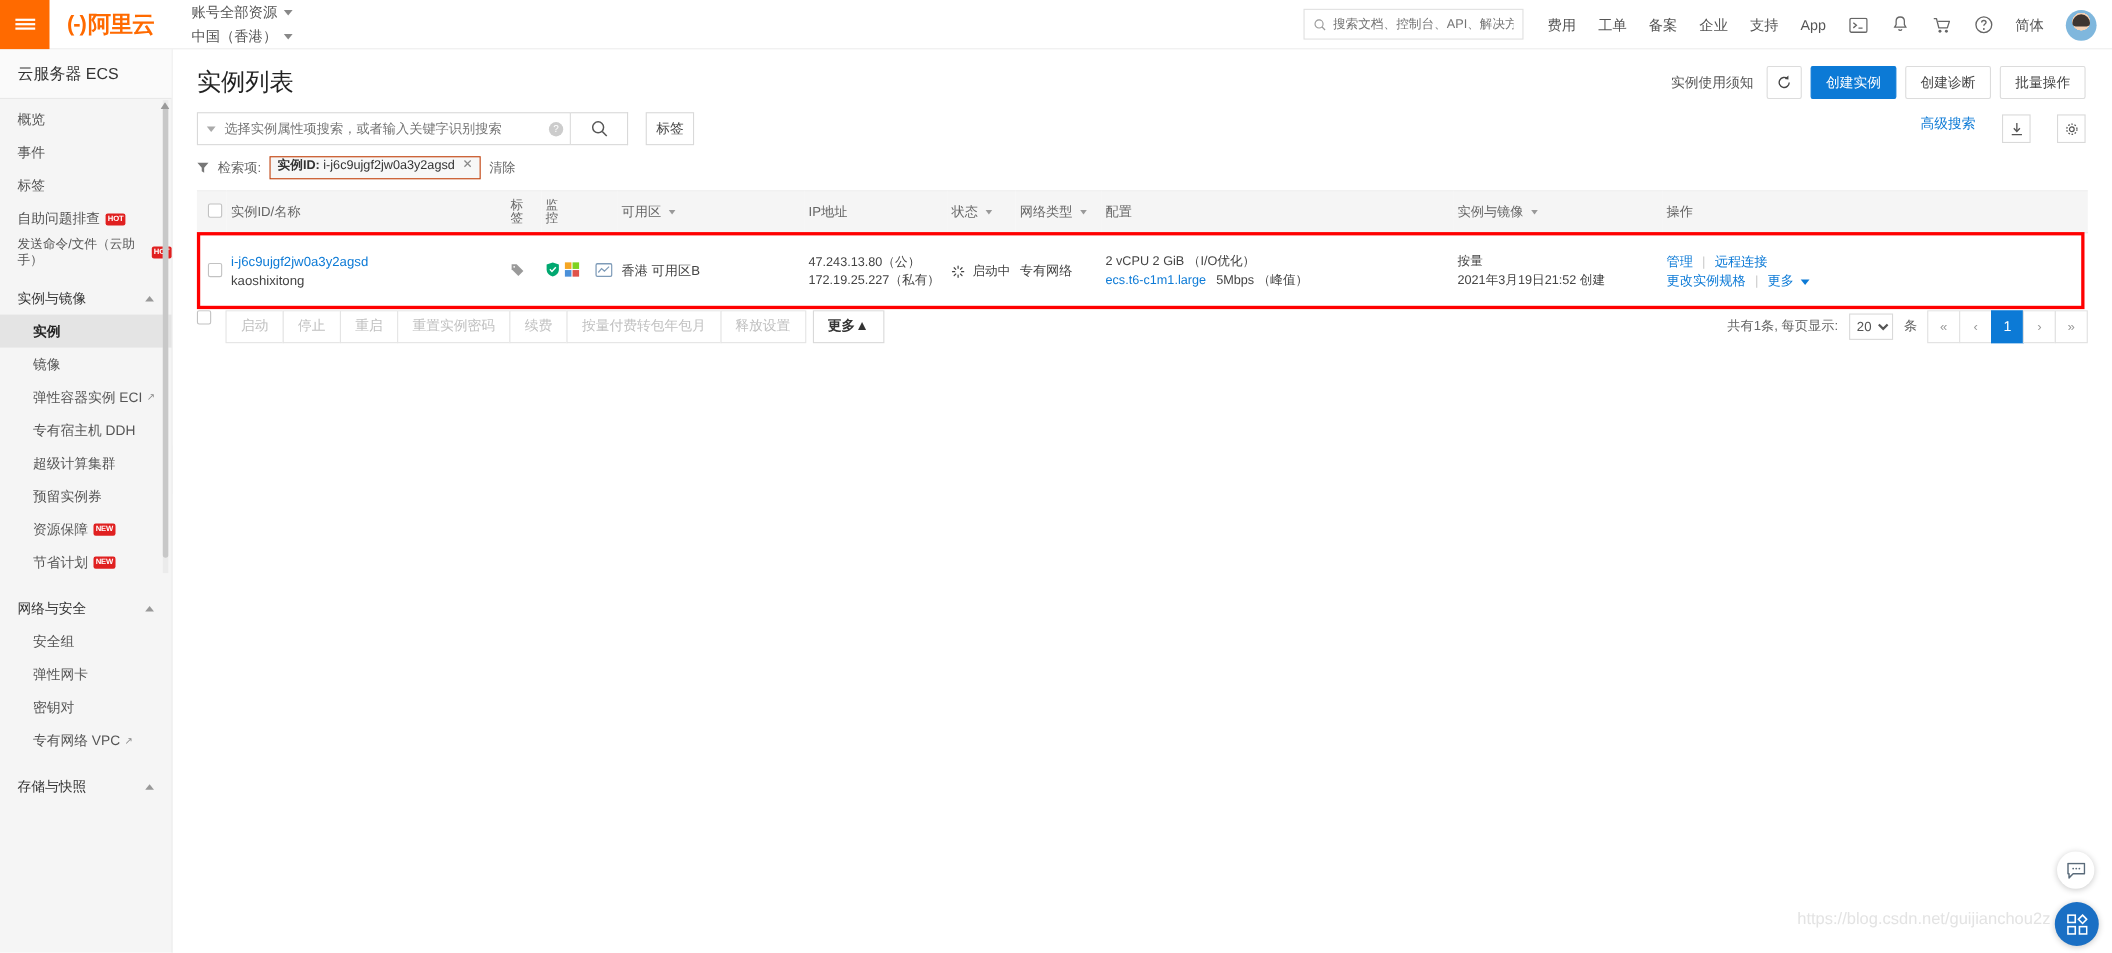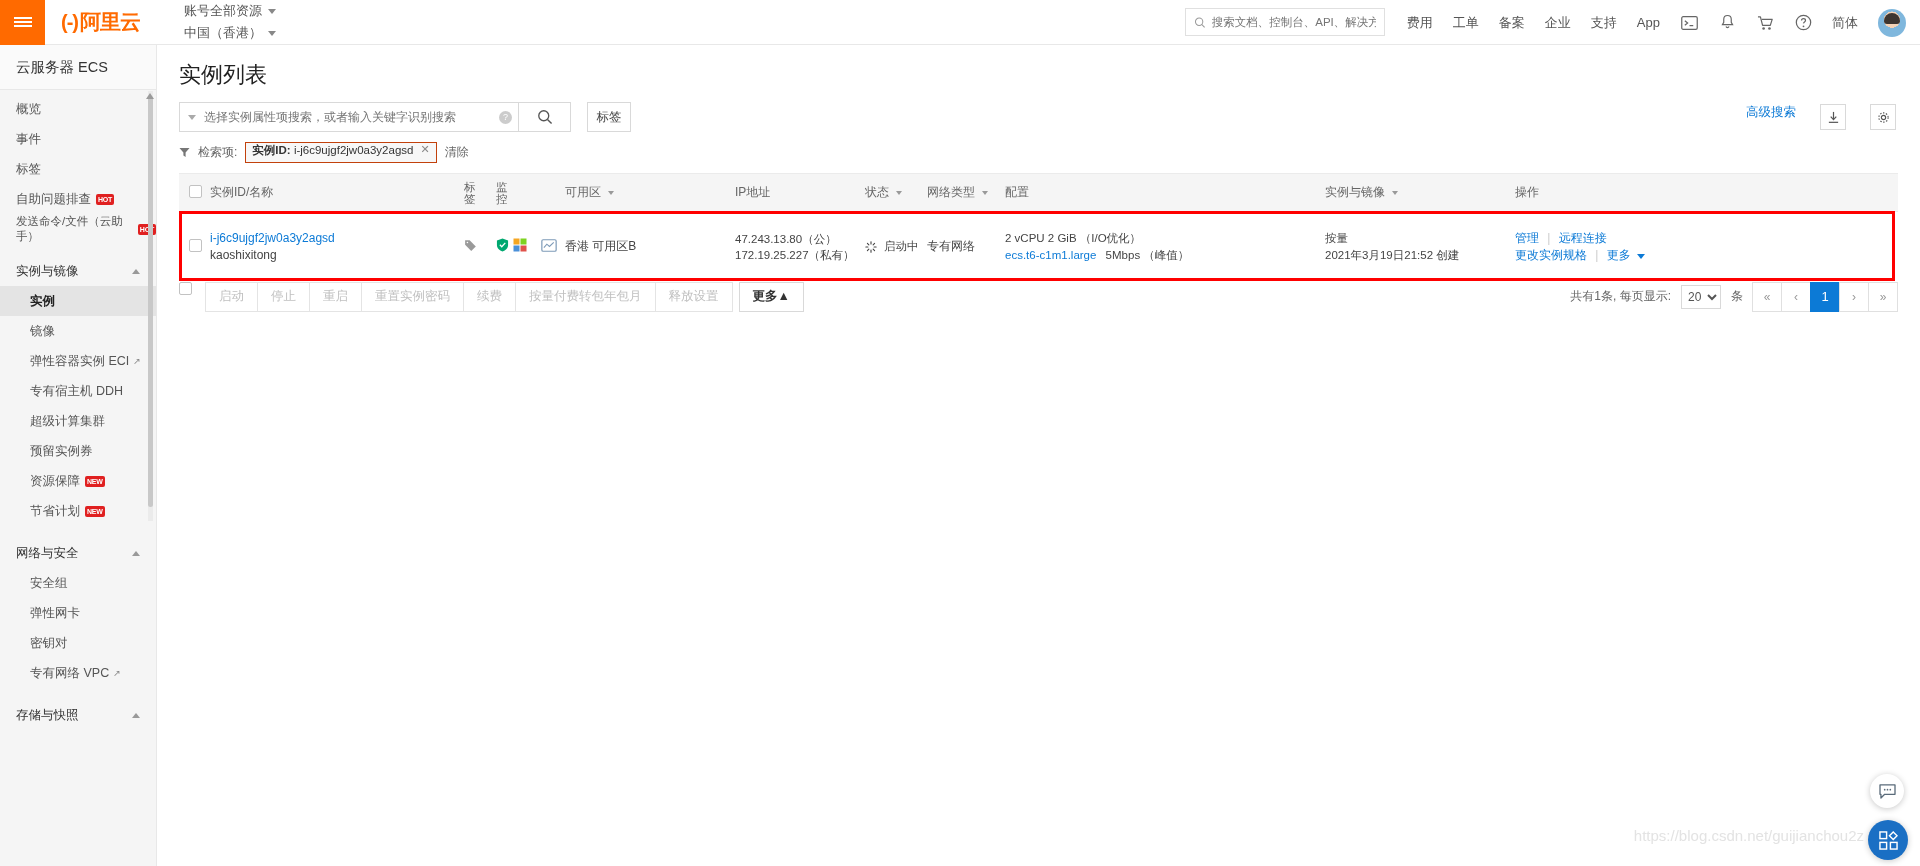--- a/index.html
+++ b/index.html
@@ -264,21 +264,21 @@
   </div>
   <div class="logo">
     <span class="mark">(-)</span>
     <span>阿里云</span>
   </div>
   <div class="acct">
     <span class="seg">
       <span>账号全部资源</span>
       <i class="caret-d"></i>
     </span>
-    <span class="seg" style="margin-left:20px">
+    <span class="seg" style="margin-left:10px">
       <span>中国（香港）</span>
       <i class="caret-d"></i>
     </span>
   </div>
 
   <div class="topsearch">
     <svg width="13" height="13" viewBox="0 0 16 16">
       <circle cx="7" cy="7" r="5" fill="none" stroke="#999" stroke-width="1.4"></circle>
       <line x1="10.8" y1="10.8" x2="14.5" y2="14.5" stroke="#999" stroke-width="1.4"></line>
     </svg>
@@ -409,20 +409,32 @@
         <polygon points="4,0 8,6 0,6" fill="#9a9a9a"></polygon>
       </svg>
   </div>
 </div>
 <div class="collapse-handle">◂</div>
 
 <div class="main">
 
   <div class="page-head">
     <div class="page-title">实例列表</div>
+    <div class="head-actions">
+      <span class="notice-link">实例使用须知</span>
+      <div class="btn icon">
+        <svg width="14" height="14" viewBox="0 0 16 16">
+          <path d="M13.2 8A5.2 5.2 0 1 1 11.4 4" fill="none" stroke="#444" stroke-width="1.4"></path>
+          <polygon points="12.4,0.8 12.4,5 8.3,4.3" fill="#444"></polygon>
+        </svg>
+      </div>
+      <div class="btn primary">创建实例</div>
+      <div class="btn">创建诊断</div>
+      <div class="btn">批量操作</div>
+    </div>
   </div>
 
   <div class="search-row">
     <div class="search-box">
       <i class="caret-d"></i>
       <input placeholder="选择实例属性项搜索，或者输入关键字识别搜索" style="">
       <span class="q-mark">?</span>
     </div>
     <div class="search-btn" style="margin-left:-8px">
       <svg width="16" height="16" viewBox="0 0 18 18">

